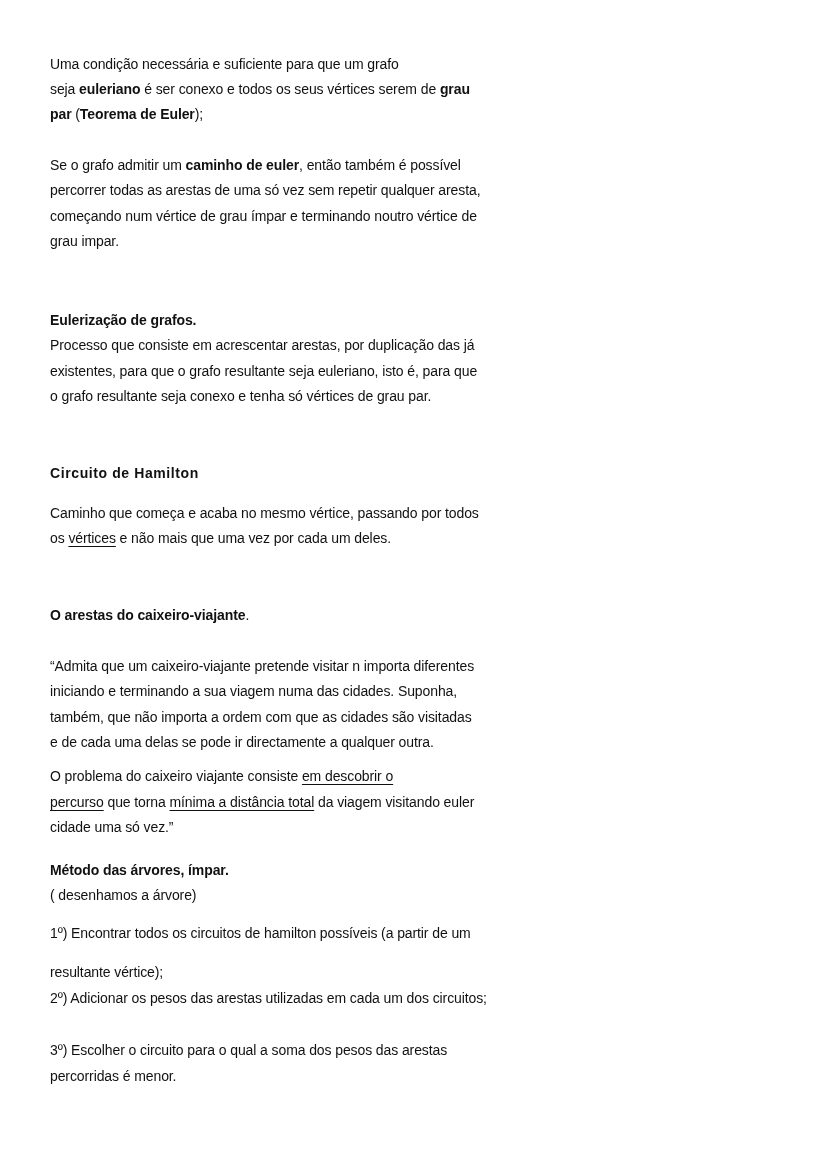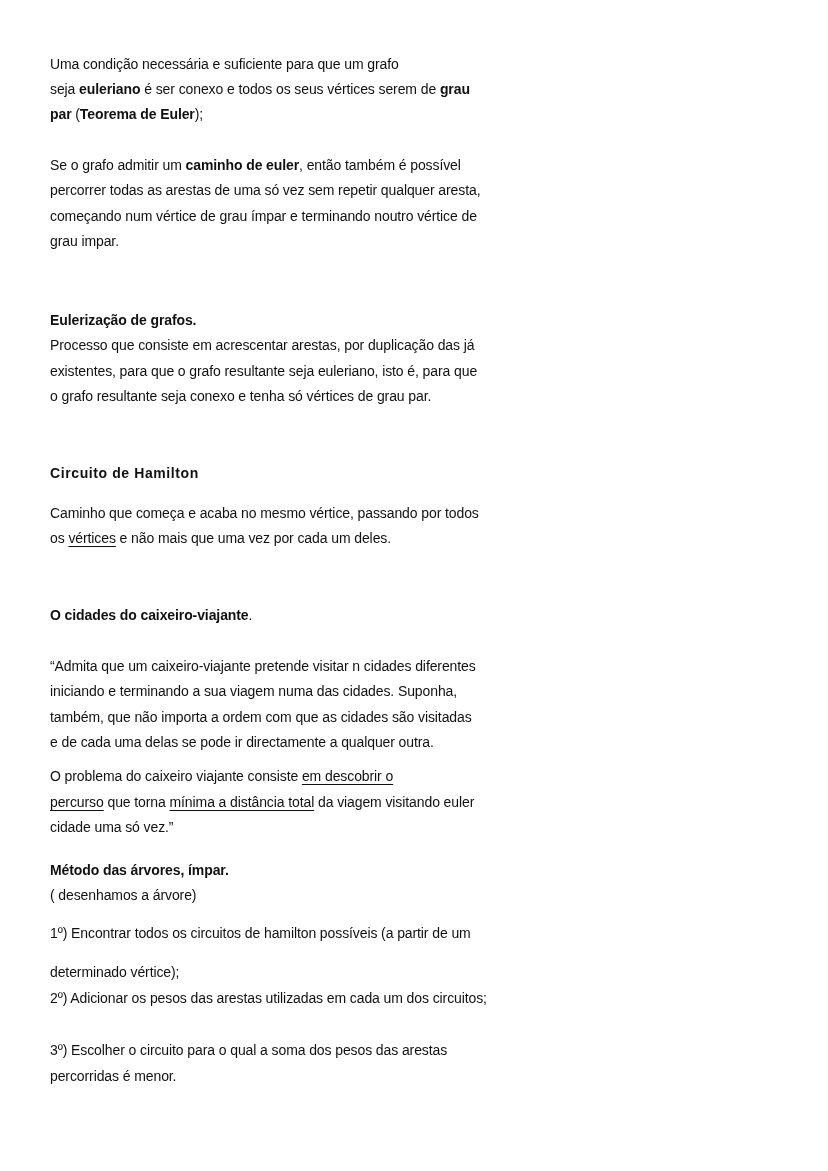--- a/index.html
+++ b/index.html
@@ -26,30 +26,30 @@
 
   <div class="line" style="top:307px"><b>Eulerização de grafos.</b></div>
   <div class="line" style="top:332px">Processo que consiste em acrescentar arestas, por duplicação das já</div>
   <div class="line" style="top:358px">existentes, para que o grafo resultante seja euleriano, isto é, para que</div>
   <div class="line" style="top:383px">o grafo resultante seja conexo e tenha só vértices de grau par.</div>
 
   <div class="line h-wide" style="top:460px"><b>Circuito de Hamilton</b></div>
   <div class="line" style="top:500px">Caminho que começa e acaba no mesmo vértice, passando por todos</div>
   <div class="line" style="top:525px"><span>os </span><span class="u">vértices</span><span> e não mais que uma vez por cada um deles.</span></div>
 
-  <div class="line" style="top:602px"><b>O cidades do caixeiro-viajante</b><span>.</span></div>
-  <div class="line" style="top:653px">“Admita que um caixeiro-viajante pretende visitar n cidades diferentes</div>
+  <div class="line" style="top:602px"><b>O arestas do caixeiro-viajante</b><span>.</span></div>
+  <div class="line" style="top:653px">“Admita que um caixeiro-viajante pretende visitar n importa diferentes</div>
   <div class="line" style="top:678px">iniciando e terminando a sua viagem numa das cidades. Suponha,</div>
   <div class="line" style="top:704px">também, que não importa a ordem com que as cidades são visitadas</div>
   <div class="line" style="top:729px">e de cada uma delas se pode ir directamente a qualquer outra.</div>
   <div class="line" style="top:763px"><span>O problema do caixeiro viajante consiste </span><span class="u">em descobrir o</span></div>
   <div class="line" style="top:789px"><span class="u">percurso</span><span> que torna </span><span class="u">mínima a distância total</span><span> da viagem visitando euler</span></div>
   <div class="line" style="top:814px">cidade uma só vez.”</div>
 
   <div class="line" style="top:857px"><b>Método das árvores, ímpar.</b></div>
   <div class="line" style="top:882px">( desenhamos a árvore)</div>
   <div class="line" style="top:920px">1º) Encontrar todos os circuitos de hamilton possíveis (a partir de um</div>
-  <div class="line" style="top:959px">determinado vértice);</div>
+  <div class="line" style="top:959px">resultante vértice);</div>
   <div class="line" style="top:985px">2º) Adicionar os pesos das arestas utilizadas em cada um dos circuitos;</div>
   <div class="line" style="top:1037px">3º)  Escolher o circuito para o qual a soma dos pesos das arestas</div>
   <div class="line" style="top:1063px">percorridas é menor.</div>
 
 </div>
 
 </body></html>

